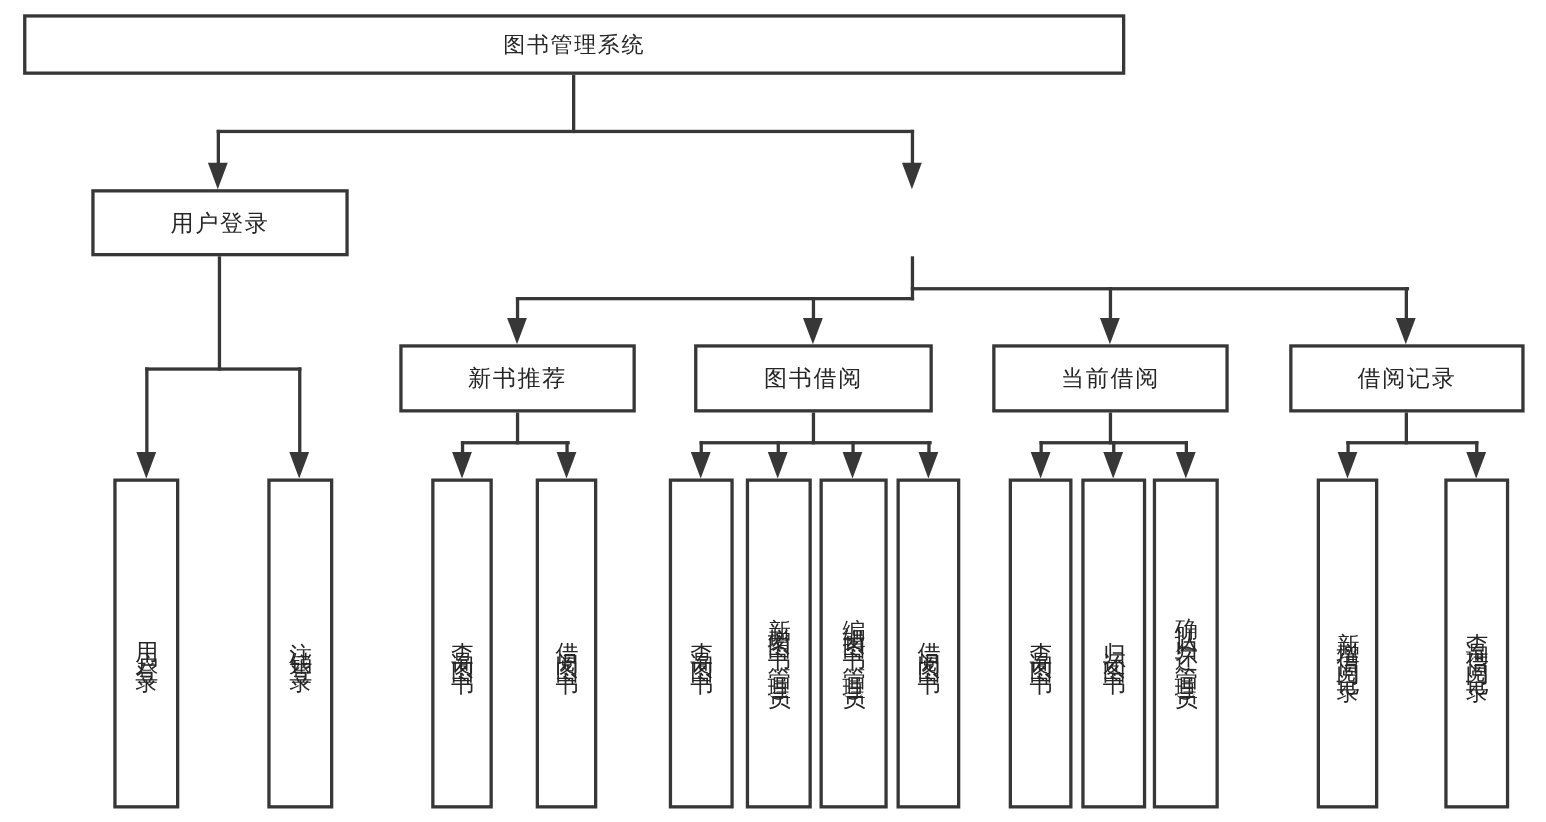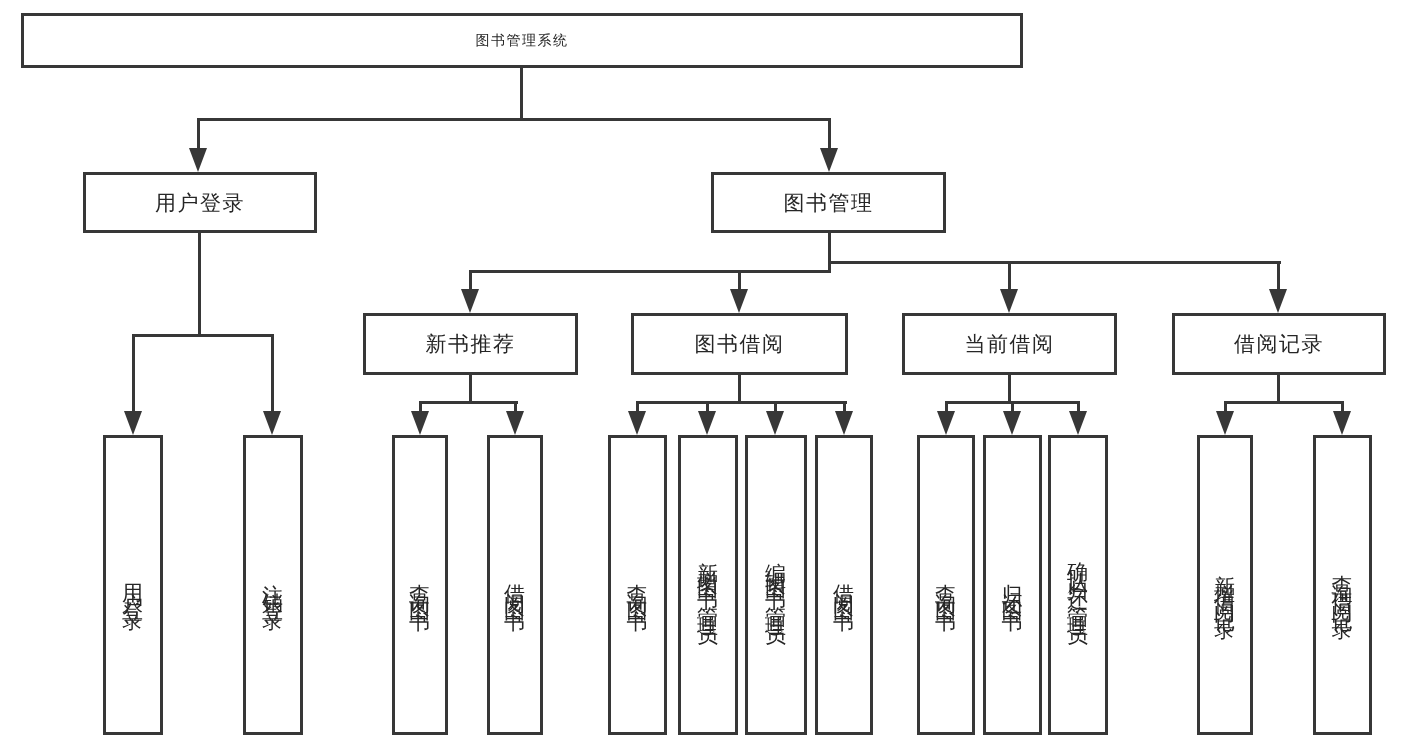--- a/index.html
+++ b/index.html
@@ -6,21 +6,21 @@
   .canvas{
     position:relative;width:1405px;height:747px;background:#ffffff;overflow:hidden;
     font-family:"Liberation Sans","DejaVu Sans",sans-serif;
   }
   .box{
     position:absolute;box-sizing:border-box;background:#ffffff;
     border:3px solid #373737;display:flex;align-items:center;justify-content:center;
     color:#262626;
   }
   .hlabel{font-size:21px;letter-spacing:1.5px;white-space:nowrap;}
-  .root-label{font-size:14px;letter-spacing:1.5px;}
+  .root-label{font-size:20px;letter-spacing:1.5px;}
   .vlabel{
     writing-mode:vertical-rl;text-orientation:mixed;
     font-size:21px;line-height:1;letter-spacing:9px;color:#262626;white-space:nowrap;
   }
   .line{position:absolute;background:#373737;}
   .arrow{
     position:absolute;width:0;height:0;
     border-left:9px solid transparent;border-right:9px solid transparent;
     border-top:24px solid #373737;
   }
@@ -40,23 +40,20 @@
 
   <div class="line" style="left:520px;top:68px;width:3px;height:53px;"></div>
   <div class="line" style="left:197px;top:118px;width:634px;height:3px;"></div>
   <div class="line" style="left:197px;top:118px;width:3px;height:33px;"></div>
   <div class="arrow" style="left:189px;top:148px;"></div>
   <div class="line" style="left:828px;top:118px;width:3px;height:33px;"></div>
   <div class="arrow" style="left:820px;top:148px;"></div>
 
   <div class="box" style="left:83px;top:172px;width:234px;height:61px;">
     <span class="hlabel">用户登录</span>
-  </div>
-  <div class="box" style="left:711px;top:172px;width:235px;height:61px;">
-    <span class="hlabel">图书管理</span>
   </div>
 
   <div class="line" style="left:198px;top:233px;width:3px;height:104px;"></div>
   <div class="line" style="left:132px;top:334px;width:142px;height:3px;"></div>
   <div class="line" style="left:132px;top:334px;width:3px;height:79px;"></div>
   <div class="arrow" style="left:124px;top:411px;"></div>
   <div class="line" style="left:271px;top:334px;width:3px;height:79px;"></div>
   <div class="arrow" style="left:263px;top:411px;"></div>
 
   <div class="line" style="left:828px;top:233px;width:3px;height:40px;"></div>

